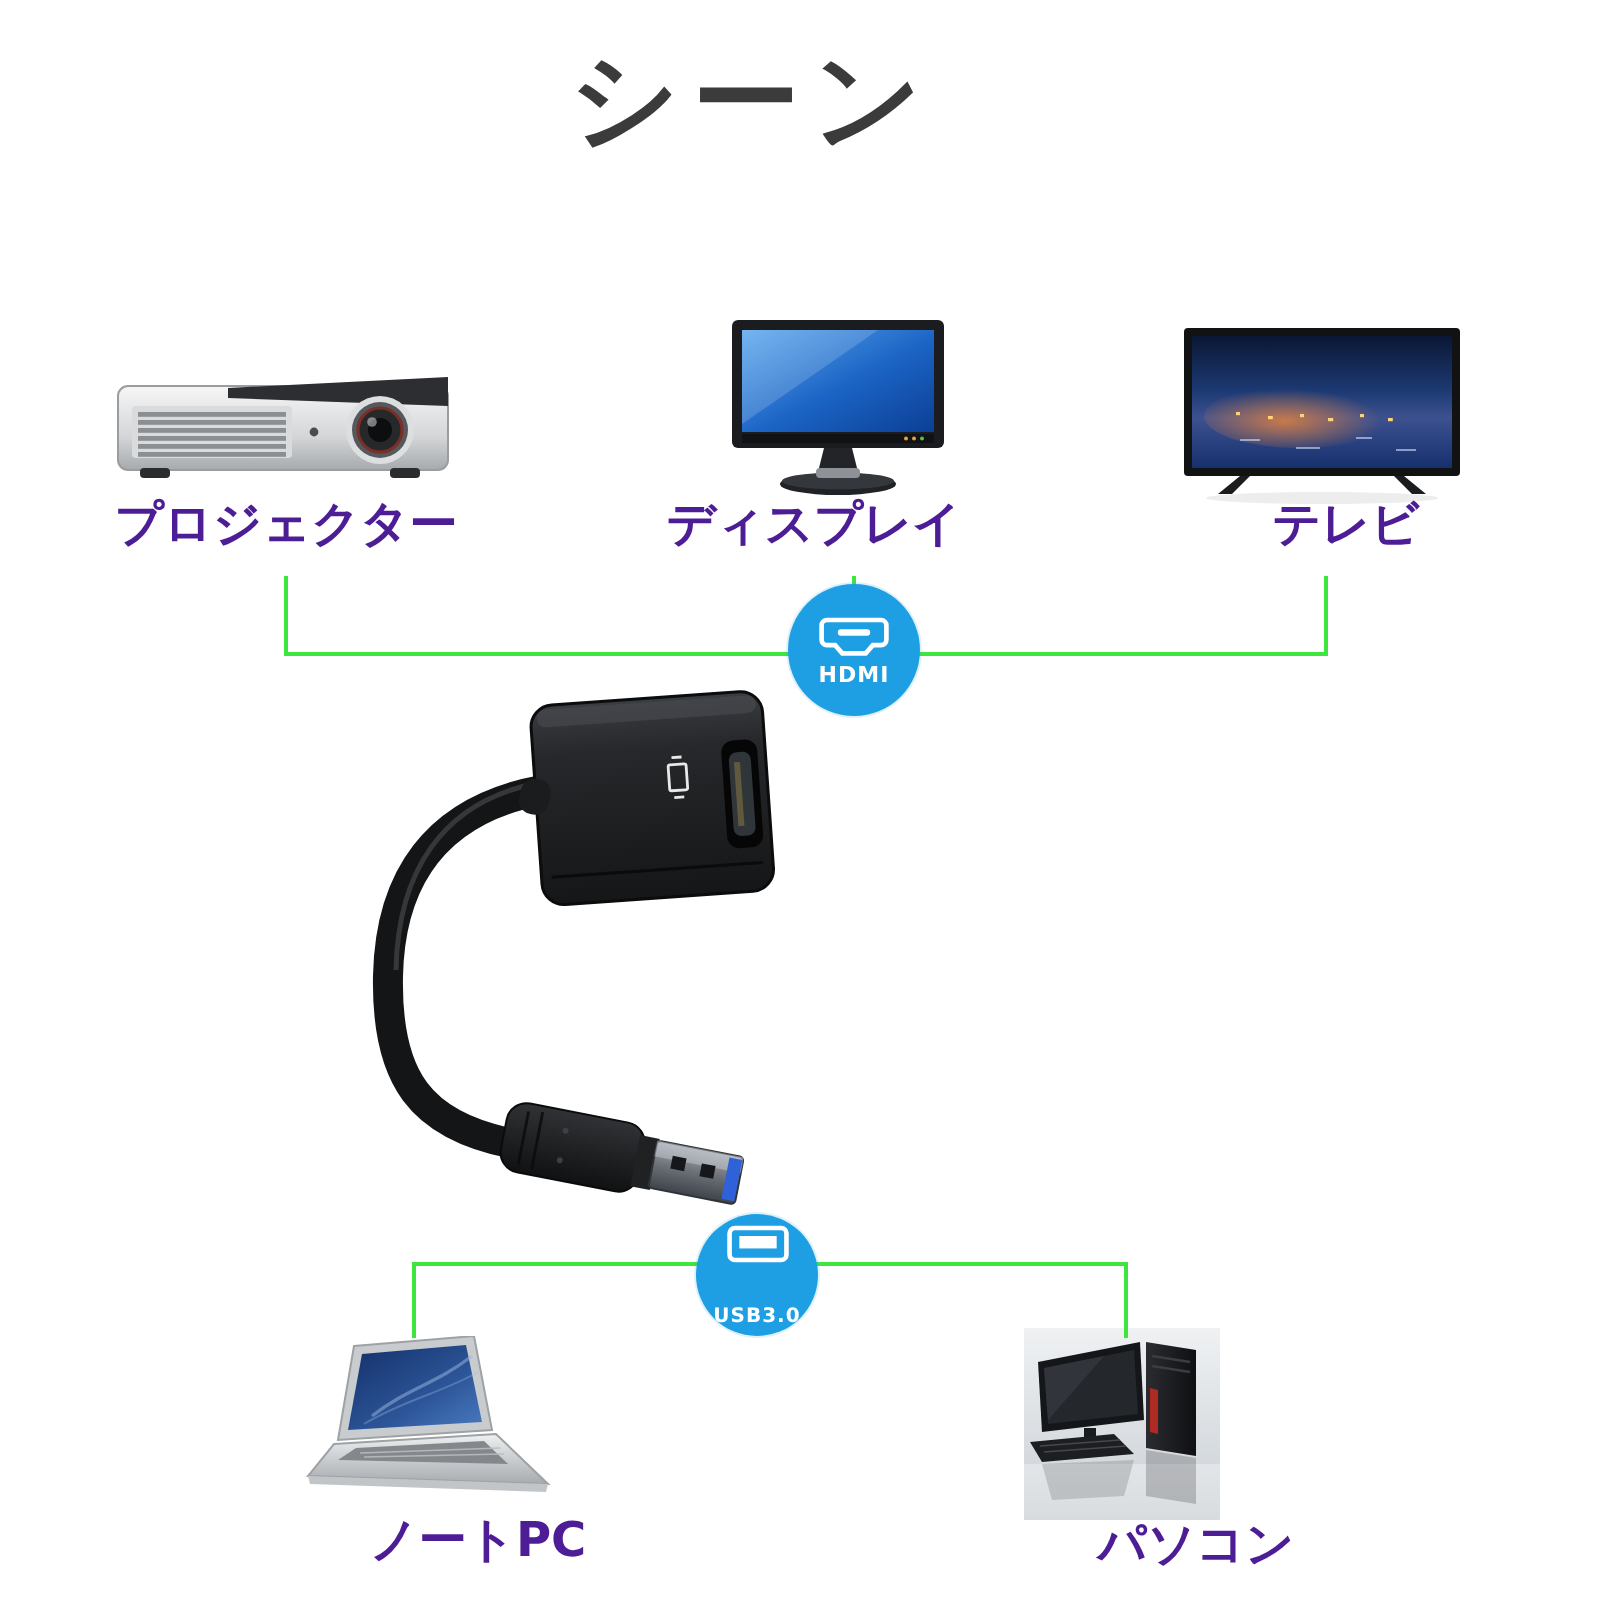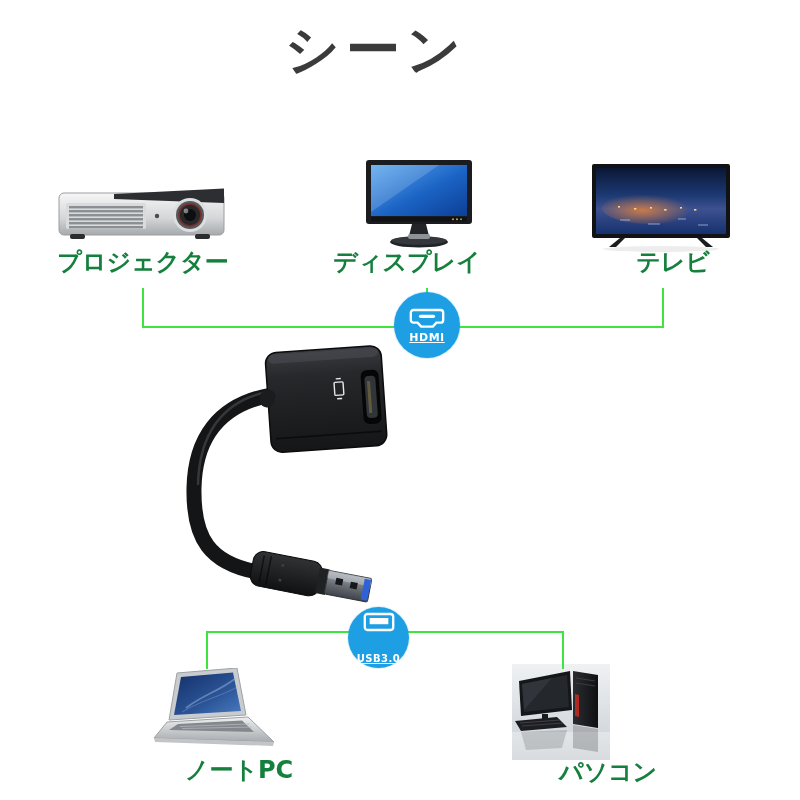--- a/index.html
+++ b/index.html
@@ -6,30 +6,30 @@
   body{
     width:800px;height:800px;background:#ffffff;position:relative;overflow:hidden;
     font-family:"DejaVu Sans","Liberation Sans",sans-serif;
   }
   .abs{position:absolute;}
   .title{
     left:0;top:14px;width:752px;text-align:center;
     font-size:54px;font-weight:700;color:#3b3b3b;letter-spacing:6px;
   }
   .dev-label{
-    width:220px;text-align:center;font-size:24px;font-weight:600;color:#15803d;
+    width:220px;text-align:center;font-size:24px;font-weight:600;color:#4c1d95;
     white-space:nowrap;
   }
   .gline{background:#3fe53f;z-index:1;}
   .badge{
     background:#1f9fe3;border-radius:50%;color:#ffffff;z-index:3;
     display:flex;flex-direction:column;align-items:center;justify-content:center;gap:1px;
     box-shadow:0 0 0 1px rgba(31,159,227,.15);
   }
-  .badge .blabel{font-size:11px;font-weight:600;letter-spacing:.5px;line-height:1;text-decoration:underline;}
+  .badge .blabel{font-size:11px;font-weight:600;letter-spacing:.5px;line-height:1;}
   #hdmi-badge{left:394px;top:292px;width:66px;height:66px;}
   #usb-badge{left:348px;top:607px;width:61px;height:61px;}
   #usb-badge .blabel{font-size:10px;margin-top:21px;}
   
   #l-top-h{left:143px;top:326px;width:521px;height:2px;}
   #l-top-v1{left:142px;top:288px;width:2px;height:40px;}
   #l-top-v2{left:426px;top:288px;width:2px;height:14px;}
   #l-top-v3{left:662px;top:288px;width:2px;height:40px;}
   #l-bot-h{left:207px;top:631px;width:357px;height:2px;}
   #l-bot-v1{left:206px;top:631px;width:2px;height:38px;}
@@ -38,21 +38,21 @@
   #projector-img{left:56px;top:182px;}
   #display-img{left:363px;top:158px;}
   #tv-img{left:590px;top:162px;}
   #adapter-img{left:165px;top:335px;z-index:2;}
   #laptop-img{left:152px;top:668px;}
   #desktop-img{left:512px;top:664px;}
   #projector-label{left:33px;top:246px;}
   #display-label{left:297px;top:246px;}
   #tv-label{left:563px;top:246px;font-family:Liberation Mono, monospace;}
   #laptop-label{left:129px;top:754px;}
-  #desktop-label{left:498px;top:756px;}
+  #desktop-label{left:488px;top:756px;}
 </style>
 </head>
 <body>
 
 <div class="abs title">シーン</div>
 
 <svg id="projector-img" class="abs" width="172" height="62" viewBox="0 0 172 62">
   <defs>
     <linearGradient id="projBody" x1="0" y1="0" x2="0" y2="1">
       <stop offset="0" stop-color="#f6f6f6"></stop>

